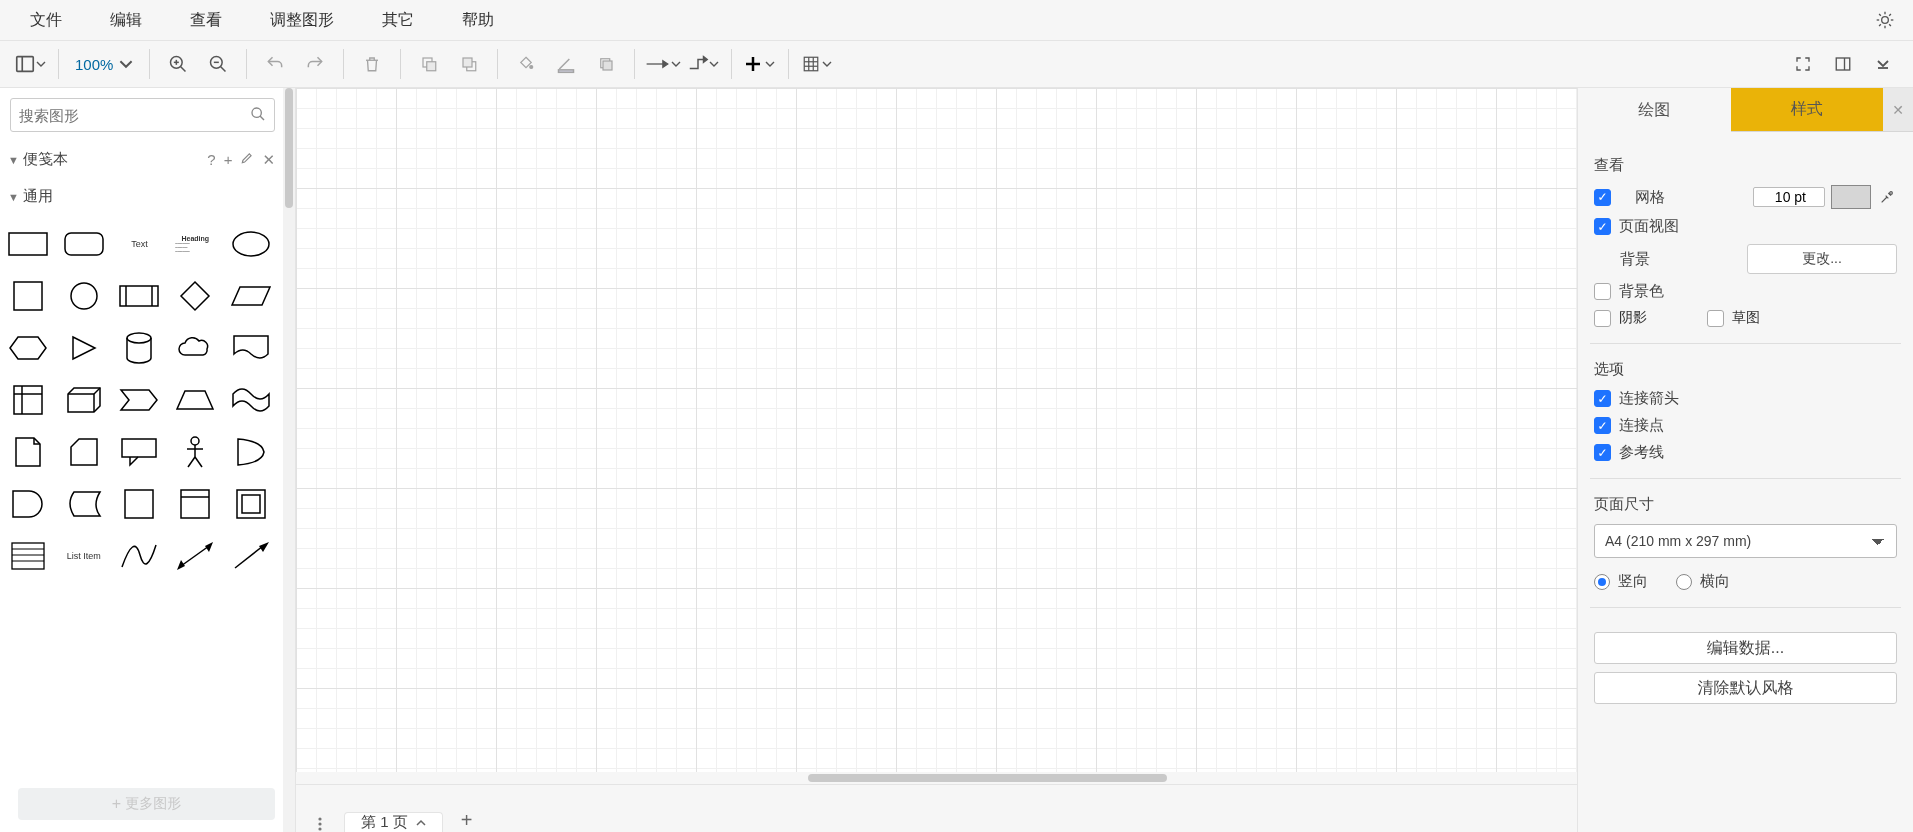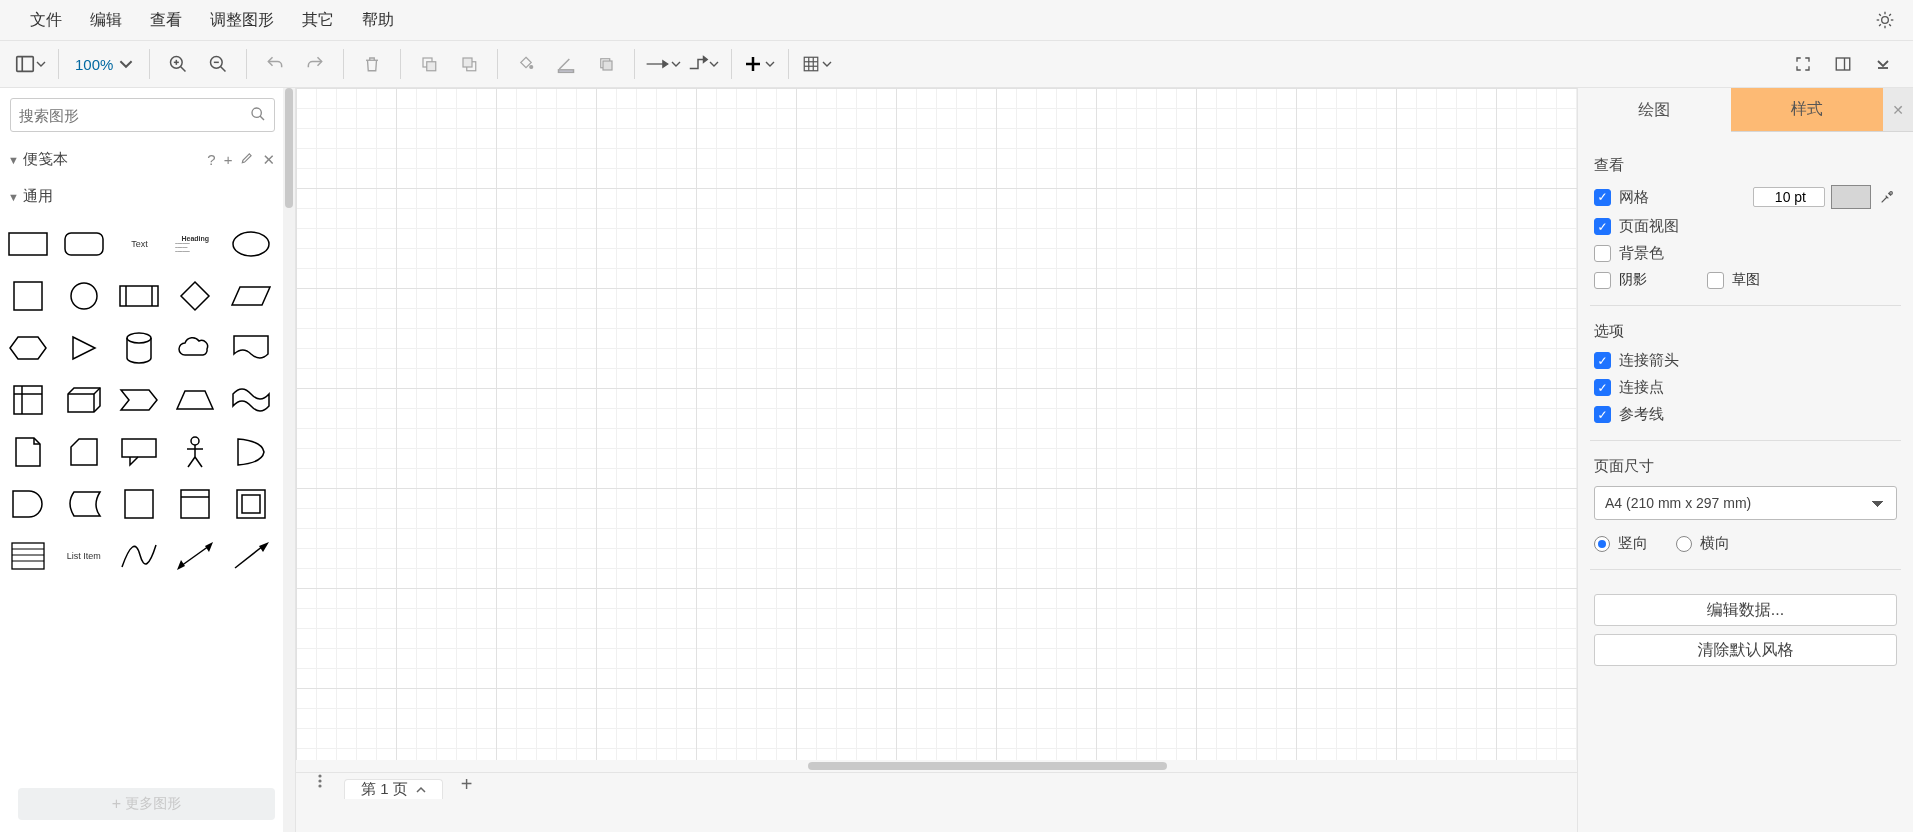--- a/index.html
+++ b/index.html
@@ -15,20 +15,21 @@
     flex-direction: column;
   }
   
   .menubar {
     height: 40px;
     background: #f6f6f6;
     display: flex;
     align-items: center;
     padding: 0 16px;
     font-size: 16px;
+    gap: 20px;
   }
   .menubar-item {
     padding: 6px 14px;
     cursor: pointer;
   }
   .menubar-spacer { flex: 1; }
   .theme-toggle {
     width: 24px; height: 24px;
     display: flex; align-items: center; justify-content: center;
     cursor: pointer;
@@ -209,25 +210,25 @@
     background: #f6f6f6;
   }
   .canvas-hscroll-thumb {
     position: absolute;
     bottom: 2px; height: 8px;
     left: 40%; width: 28%;
     background: #c9c9c9;
     border-radius: 4px;
   }
   .page-tabs {
-    height: 60px;
+    height: 48px;
     background: #f6f6f6;
     border-top: 1px solid #e4e4e4;
     display: flex;
-    align-items: flex-start;
+    align-items: flex-end;
   }
   .tab-menu-btn {
     width: 48px; display:flex; align-items:center; justify-content:center;
     cursor: pointer; color: #777;
   }
   .page-tab {
     display: flex; align-items:center; padding: 0 16px;
     border: 1px solid #e4e4e4; border-bottom: none;
     background: #fff; margin-top: 6px;
     border-radius: 4px 4px 0 0;
@@ -242,21 +243,21 @@
   .right-panel {
     width: 336px;
     background: #f6f6f6;
     border-left: 1px solid #e4e4e4;
     display: flex;
     flex-direction: column;
   }
   .rp-tabs {
     display: flex;
     height: 44px;
-    background: #fdba74;
+    background: #eab308;
   }
   .rp-tab {
     flex: 1;
     display: flex; align-items:center; justify-content:center;
     font-size: 16px; color: #555; cursor:pointer;
     border-bottom: 1px solid #d6d6d6;
   }
   .rp-tab.active {
     background: #f6f6f6;
     border-bottom: none;
@@ -799,21 +800,21 @@
   <div class="right-panel">
     <div class="rp-tabs">
       <div class="rp-tab active">绘图</div>
       <div class="rp-tab">样式</div>
       <div class="rp-close">✕</div>
     </div>
     <div class="rp-body">
       <div class="rp-section-title">查看</div>
 
       <div class="rp-row rp-grid-row">
-        <div style="display:flex;align-items:center;gap:8px">
+        <div style="display:flex;align-items:center;gap:24px">
           <span class="chk checked"></span>
           <label>网格</label>
         </div>
         <div class="rp-grid-right">
           <input class="num-input" value="10 pt" style="">
           <div class="color-swatch"></div>
           <div class="eyedrop-icon">
             <svg width="16" height="16" viewBox="0 0 24 24" fill="none" stroke="#555" stroke-width="1.8">
                 <path d="M4 20 L12 12"></path>
                 <path d="M10 10 L14 14"></path>
@@ -822,20 +823,24 @@
               </svg>
           </div>
         </div>
       </div>
 
       <div class="rp-row">
         <span class="chk checked"></span>
         <label>页面视图</label>
       </div>
 
+      <div class="rp-row" style="justify-content:space-between">
+        <span class="rp-inline-label">背景</span>
+        <button class="rp-btn" style="max-width:150px">更改...</button>
+      </div>
 
       <div class="rp-row">
         <span class="chk"></span>
         <label>背景色</label>
       </div>
 
       <div class="rp-two-col">
         <div style="display:flex;align-items:center;gap:8px">
           <span class="chk"></span>
           <label>阴影</label>

